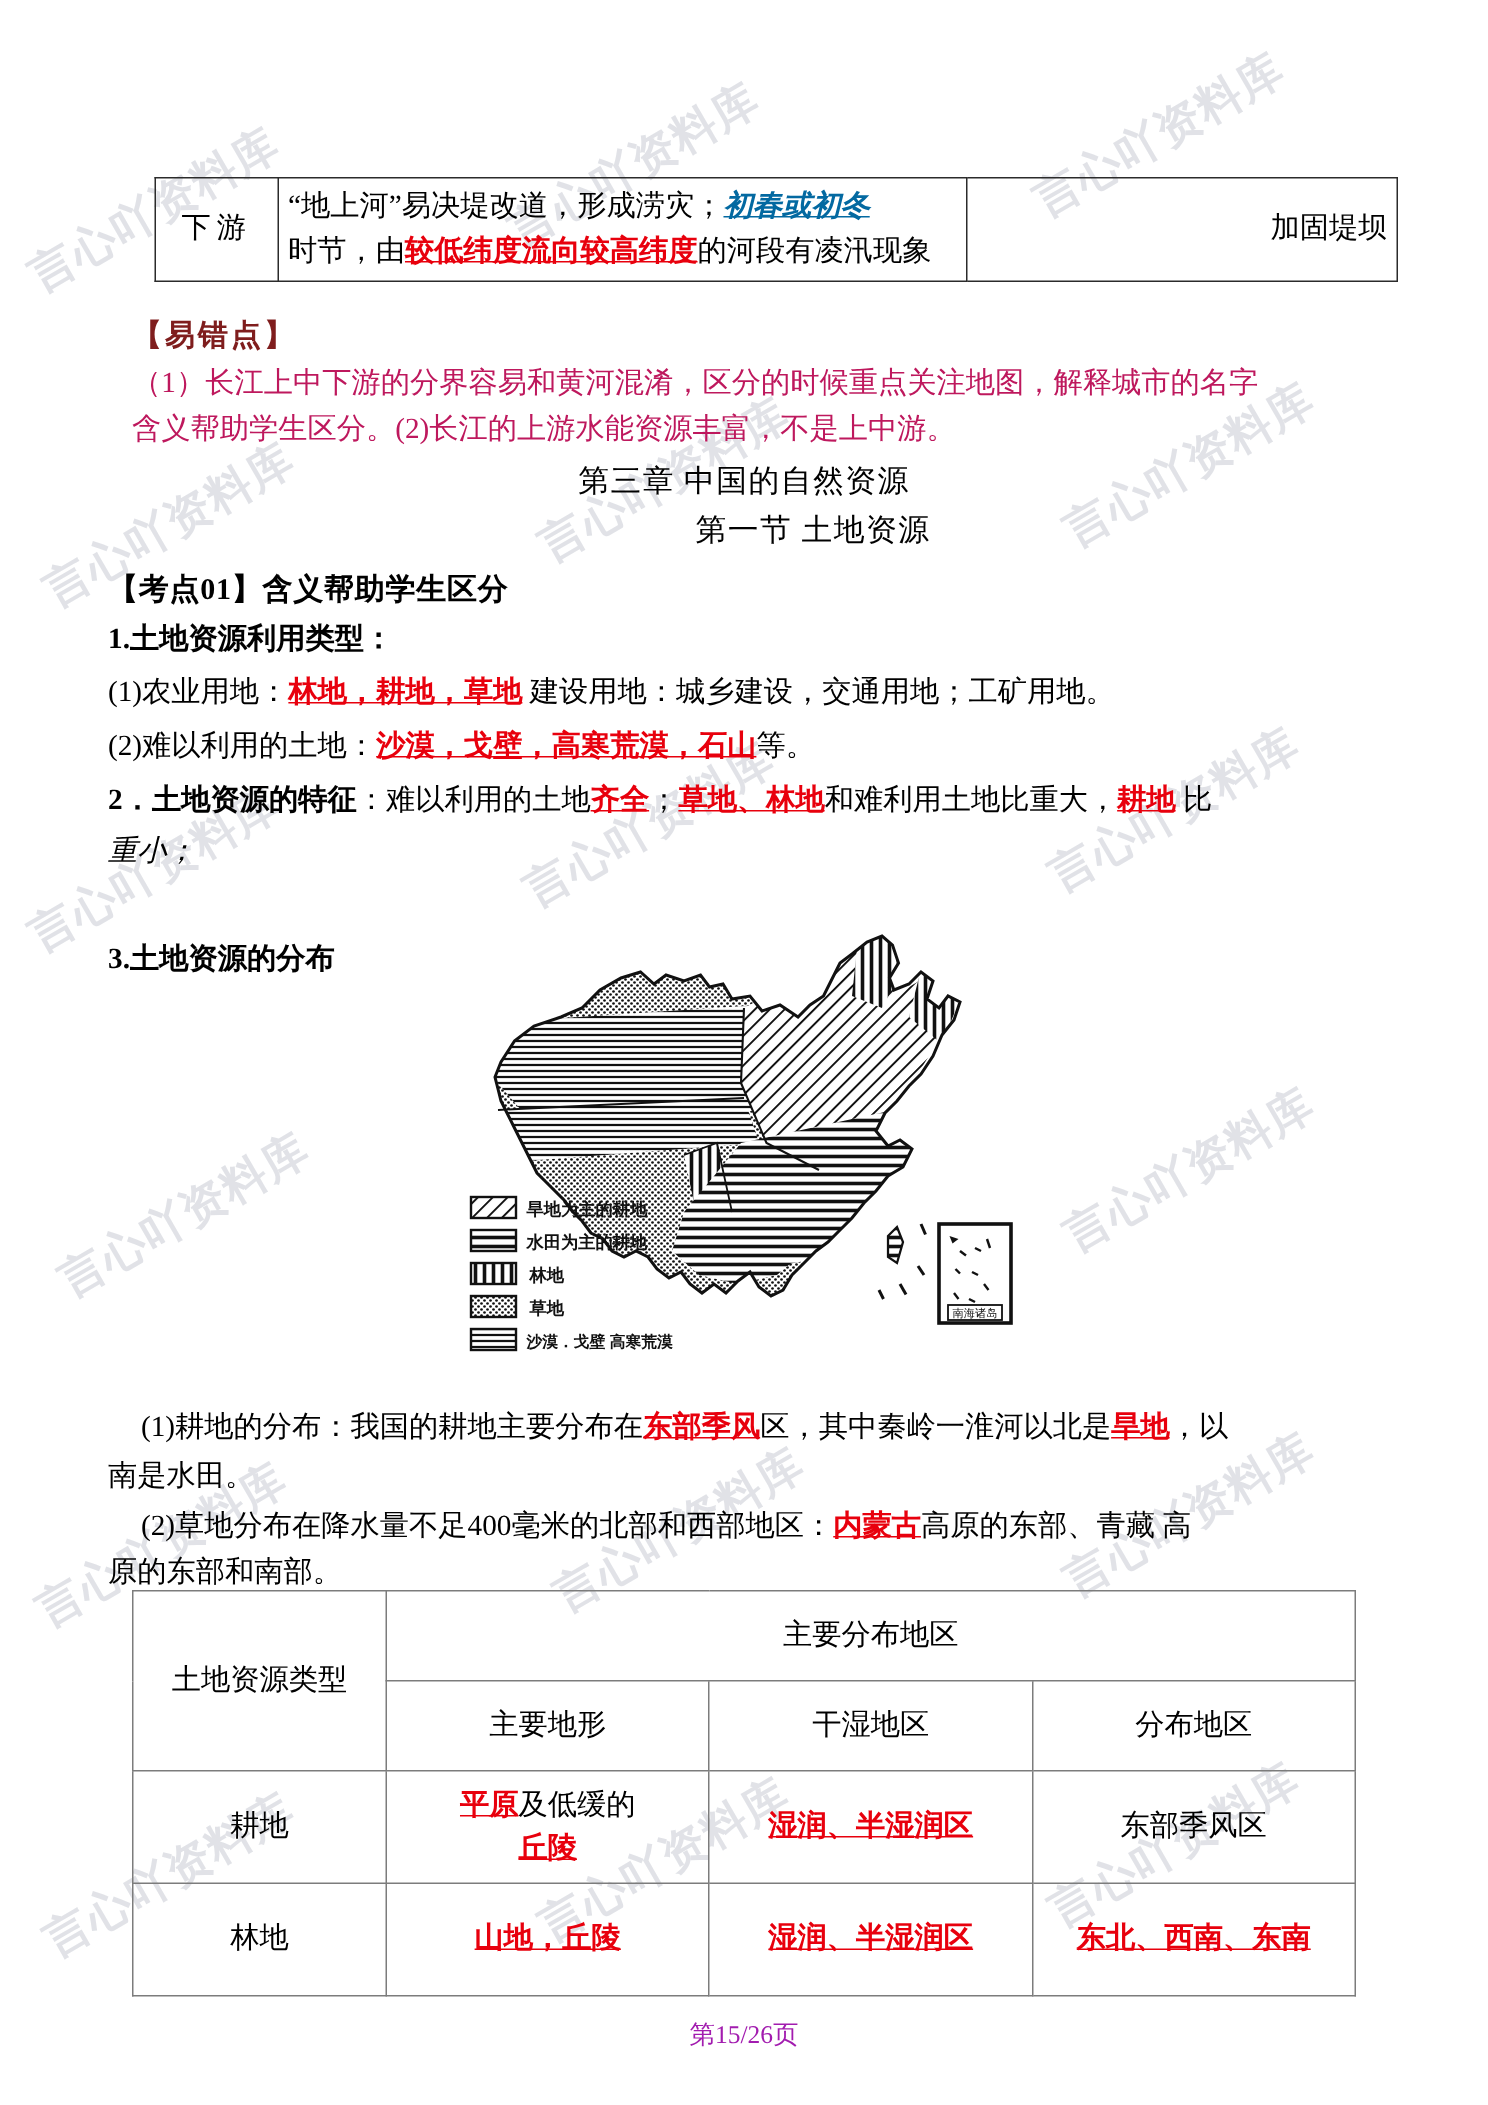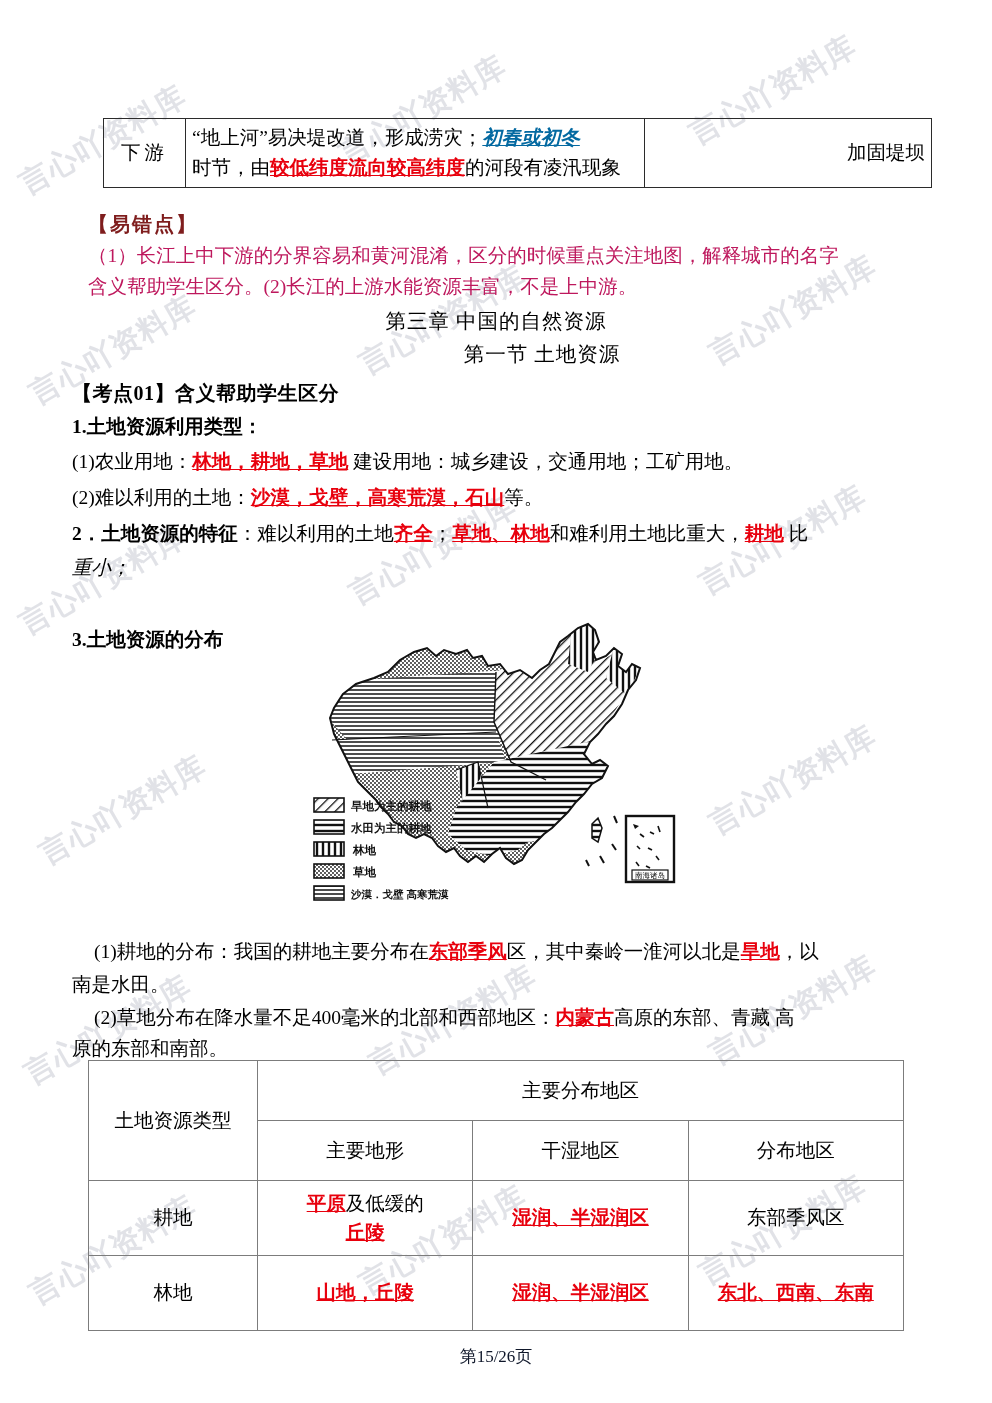--- a/index.html
+++ b/index.html
@@ -127,21 +127,21 @@
   .h-pad { height: 47px; }
   .cellpad { height: 62px; }
 
   .footer {
     position: absolute;
     left: 0;
     top: 1345px;
     width: 992px;
     text-align: center;
     font-size: 17px;
-    color: #0f172a;
+    color: #a21caf;
   }
 </style>
 </head>
 <body>
 
 <div class="page">
 
   <div class="watermark-layer">
     <div class="wm" style="left:10px;  top:120px;">言心吖资料库</div>
     <div class="wm" style="left:330px; top:90px;">言心吖资料库</div>

